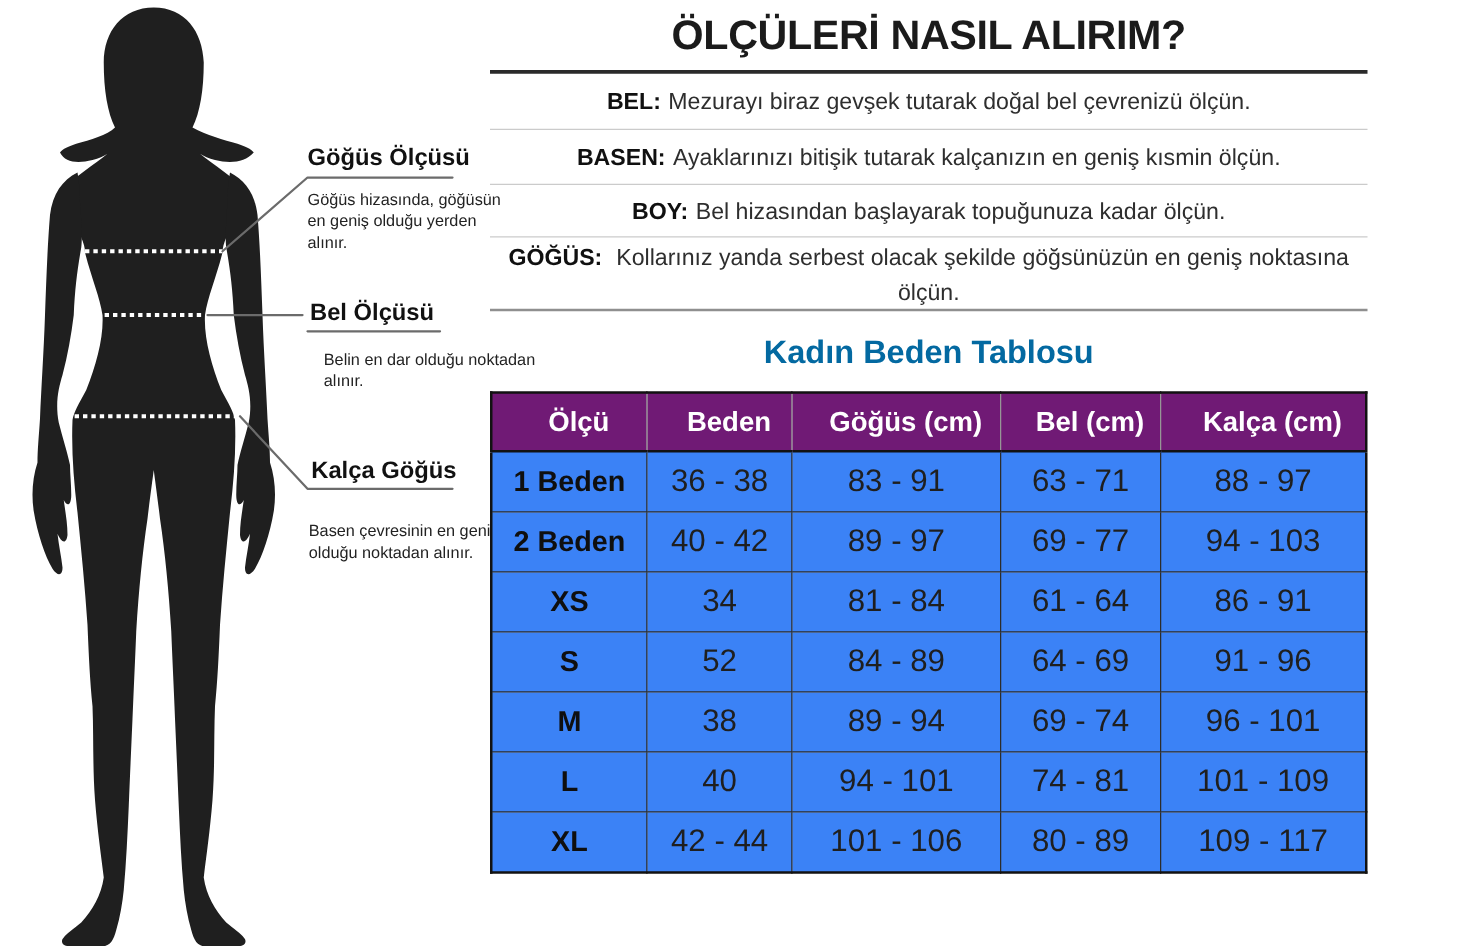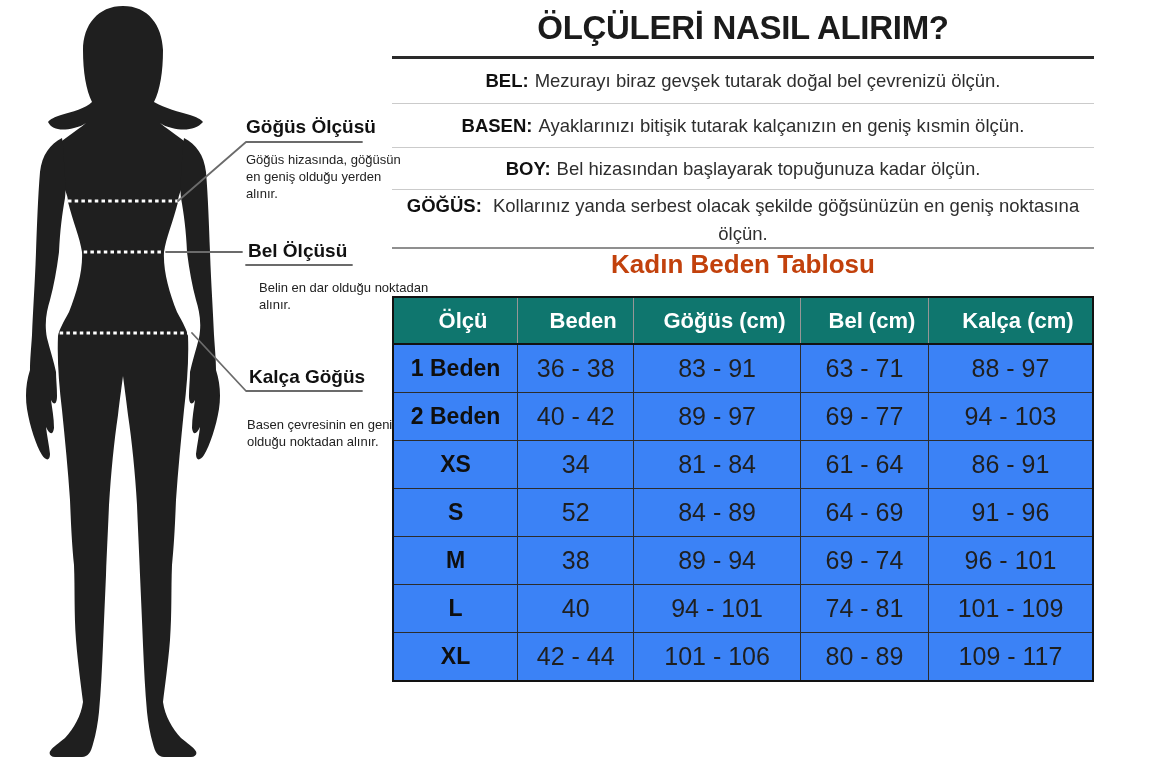--- a/index.html
+++ b/index.html
@@ -18,25 +18,25 @@
   #title-rule{height:0;border-top:3px solid #2a2a2a;margin-top:9px;}
   .instr-row{display:flex;align-items:center;justify-content:center;text-align:center;
     font-size:18.5px;color:#2e2e2e;border-bottom:1px solid #cbcbcb;}
   .instr-row .lbl{font-weight:700;color:#101010;margin-right:6px;white-space:nowrap;}
   #instr-bel{height:44px;}
   #instr-basen{height:43px;}
   #instr-boy{height:41px;}
   #instr-gogus{height:59px;border-bottom:2px solid #8f8f8f;line-height:1.5;display:block;
     padding-top:2px;box-sizing:border-box;}
   #instr-gogus .wrap{display:inline;}
-  #table-title{margin:0 0 0 0;text-align:center;font-size:26px;font-weight:700;color:#c2410c;}
+  #table-title{margin:17px 0 0 0;text-align:center;font-size:26px;font-weight:700;color:#0369a1;}
   
   #size-table{width:100%;margin-top:16px;border-collapse:collapse;table-layout:fixed;
     border:2px solid #121212;}
-  #size-table th{background:#0f766e;color:#ffffff;font-size:22px;font-weight:700;
+  #size-table th{background:#701a75;color:#ffffff;font-size:22px;font-weight:700;
     height:43px;border-left:1px solid #969696;border-bottom:2px solid #121212;padding-left:16px;}
   #size-table th:first-child{border-left:none;}
   #size-table td{height:45px;text-align:center;vertical-align:middle;font-size:25px;
     color:#1f1f1f;border:1px solid #2c2c2c;background:#3b82f6;}
   #size-table td.rowhead{font-weight:700;font-size:23px;color:#0f0f0f;}
 </style>
 </head>
 <body>
 
 <div id="canvas">

